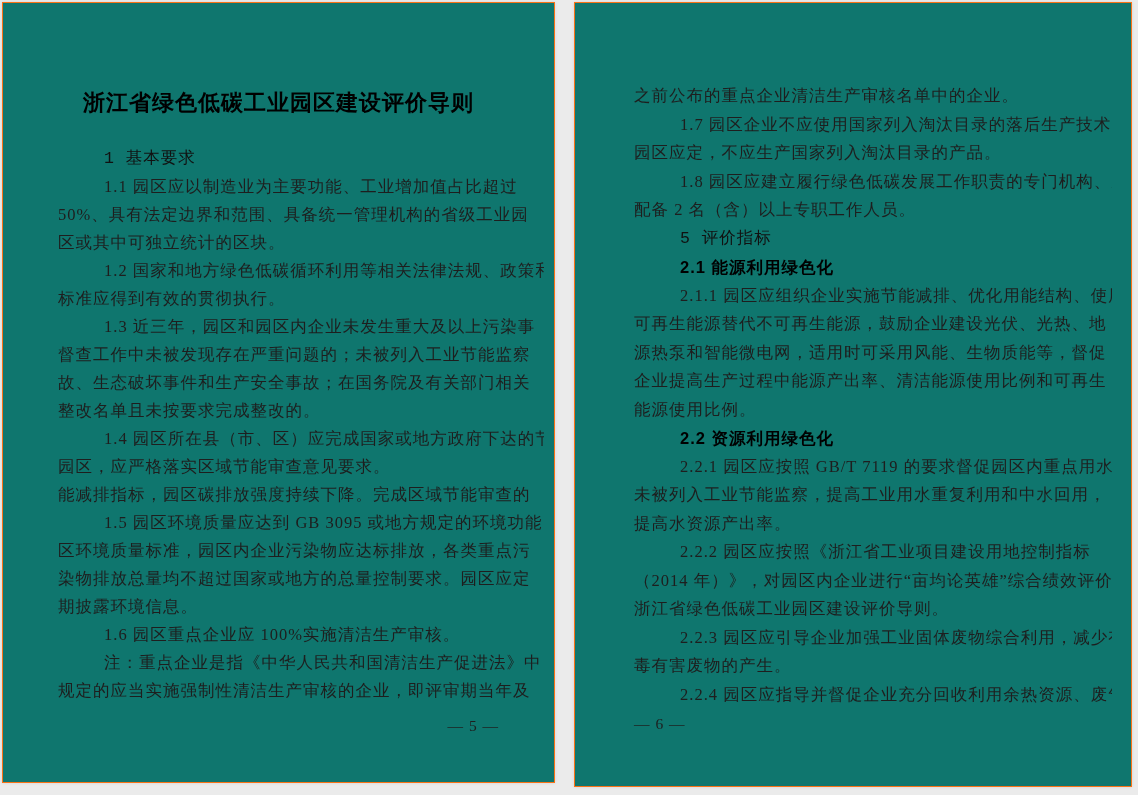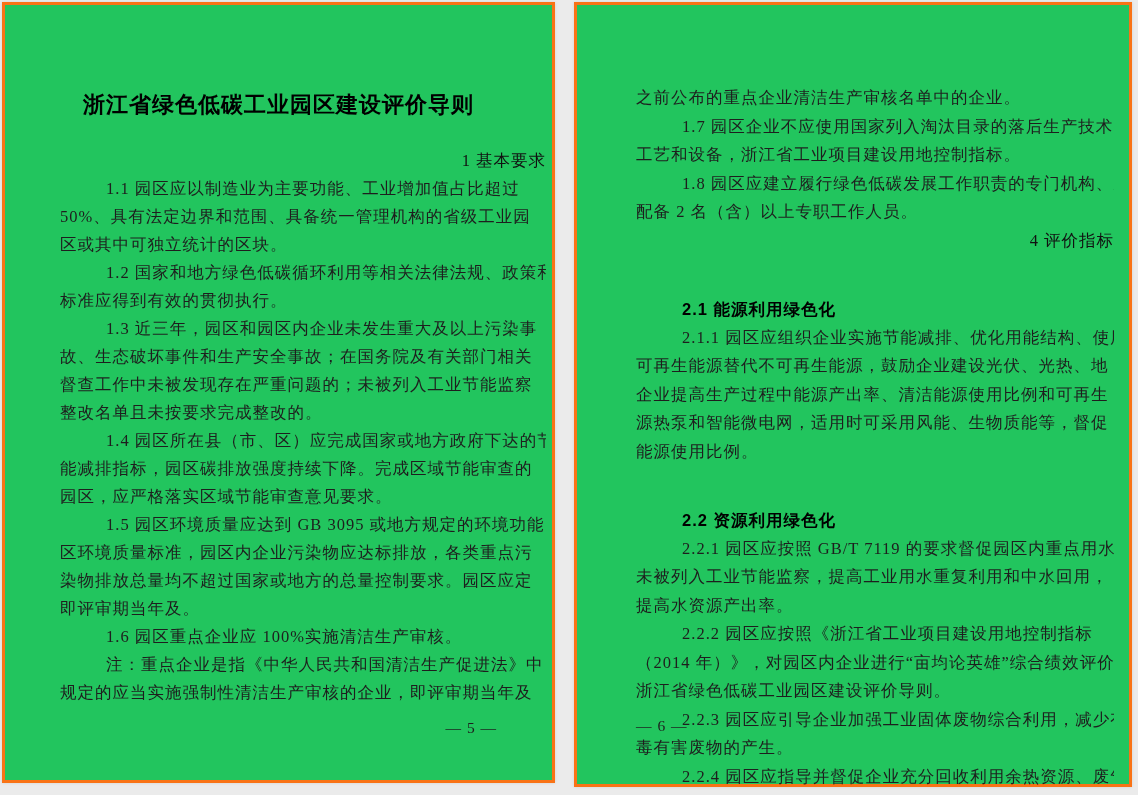--- a/index.html
+++ b/index.html
@@ -6,22 +6,22 @@
   body {
     width: 1138px; height: 795px;
     background: #ebebeb;
     font-family: "Liberation Serif", serif;
     overflow: hidden;
   }
   .viewer { position: relative; width: 1138px; height: 795px; }
 
   .page {
     position: absolute;
-    background: #22c55e;
-    border: 3px solid #f97316;
+    background: #0f766e;
+    border: 1px solid #f97316;
     box-sizing: border-box;
     box-shadow: 0 0 3px rgba(0,0,0,0.10);
     color: #1e1e1e;
   }
   .page-left  { left: 2px;   top: 2px; width: 553px; height: 781px; }
   .page-right { left: 574px; top: 2px; width: 558px; height: 785px; }
 
   .doc-title {
     position: absolute; top: 85px; left: 0; right: 0;
     margin: 0;
@@ -44,31 +44,29 @@
     font-size: 16.5px;
     letter-spacing: 1px;
     white-space: nowrap;
     overflow: hidden;
   }
   .body-right .line { height: 28.5px; line-height: 28.5px; }
 
   .line.first { padding-left: 46px; }
   .line.h1 {
     padding-left: 46px;
-    font-family: Liberation Serif, serif;
+    font-family: Liberation Mono, monospace;
     font-weight: 400;
     color: #111;
-    text-align: right;
   }
   .line.h2 {
     padding-left: 46px;
     font-family: "Liberation Sans", sans-serif;
     font-weight: 700;
     color: #000;
-    margin-top: 40px;
   }
 
   .footer {
     position: absolute;
     font-size: 15.5px;
     letter-spacing: 1px;
     color: #1e1e1e;
     white-space: nowrap;
   }
   .footer-p5 { top: 714px; right: 55px; }
@@ -82,50 +80,50 @@
   <section class="page page-left">
     <h1 class="doc-title">浙江省绿色低碳工业园区建设评价导则</h1>
     <div class="body body-left" id="body-0">
         <div class="line h1">1 基本要求</div>
         <div class="line first">1.1 园区应以制造业为主要功能、工业增加值占比超过</div>
         <div class="line cont">50%、具有法定边界和范围、具备统一管理机构的省级工业园</div>
         <div class="line cont">区或其中可独立统计的区块。</div>
         <div class="line first">1.2 国家和地方绿色低碳循环利用等相关法律法规、政策和</div>
         <div class="line cont">标准应得到有效的贯彻执行。</div>
         <div class="line first">1.3 近三年，园区和园区内企业未发生重大及以上污染事</div>
+        <div class="line cont">督查工作中未被发现存在严重问题的；未被列入工业节能监察</div>
         <div class="line cont">故、生态破坏事件和生产安全事故；在国务院及有关部门相关</div>
-        <div class="line cont">督查工作中未被发现存在严重问题的；未被列入工业节能监察</div>
         <div class="line cont">整改名单且未按要求完成整改的。</div>
         <div class="line first">1.4 园区所在县（市、区）应完成国家或地方政府下达的节</div>
+        <div class="line cont">园区，应严格落实区域节能审查意见要求。</div>
         <div class="line cont">能减排指标，园区碳排放强度持续下降。完成区域节能审查的</div>
-        <div class="line cont">园区，应严格落实区域节能审查意见要求。</div>
         <div class="line first">1.5 园区环境质量应达到 GB 3095 或地方规定的环境功能</div>
         <div class="line cont">区环境质量标准，园区内企业污染物应达标排放，各类重点污</div>
         <div class="line cont">染物排放总量均不超过国家或地方的总量控制要求。园区应定</div>
-        <div class="line cont">即评审期当年及。</div>
+        <div class="line cont">期披露环境信息。</div>
         <div class="line first">1.6 园区重点企业应 100%实施清洁生产审核。</div>
         <div class="line first">注：重点企业是指《中华人民共和国清洁生产促进法》中</div>
         <div class="line cont">规定的应当实施强制性清洁生产审核的企业，即评审期当年及</div>
       </div>
     <div class="footer footer-p5">— 5 —</div>
   </section>
 
   <section class="page page-right">
     <div class="body body-right" id="body-1">
         <div class="line cont">之前公布的重点企业清洁生产审核名单中的企业。</div>
         <div class="line first">1.7 园区企业不应使用国家列入淘汰目录的落后生产技术、</div>
-        <div class="line cont">工艺和设备，浙江省工业项目建设用地控制指标。</div>
+        <div class="line cont">园区应定，不应生产国家列入淘汰目录的产品。</div>
         <div class="line first">1.8 园区应建立履行绿色低碳发展工作职责的专门机构、应</div>
         <div class="line cont">配备 2 名（含）以上专职工作人员。</div>
-        <div class="line h1">4 评价指标</div>
+        <div class="line h1">5 评价指标</div>
         <div class="line h2">2.1 能源利用绿色化</div>
         <div class="line first">2.1.1 园区应组织企业实施节能减排、优化用能结构、使用</div>
         <div class="line cont">可再生能源替代不可再生能源，鼓励企业建设光伏、光热、地</div>
+        <div class="line cont">源热泵和智能微电网，适用时可采用风能、生物质能等，督促</div>
         <div class="line cont">企业提高生产过程中能源产出率、清洁能源使用比例和可再生</div>
-        <div class="line cont">源热泵和智能微电网，适用时可采用风能、生物质能等，督促</div>
         <div class="line cont">能源使用比例。</div>
         <div class="line h2">2.2 资源利用绿色化</div>
         <div class="line first">2.2.1 园区应按照 GB/T 7119 的要求督促园区内重点用水企</div>
         <div class="line cont">未被列入工业节能监察，提高工业用水重复利用和中水回用，</div>
         <div class="line cont">提高水资源产出率。</div>
         <div class="line first">2.2.2 园区应按照《浙江省工业项目建设用地控制指标</div>
         <div class="line cont">（2014 年）》，对园区内企业进行“亩均论英雄”综合绩效评价，</div>
         <div class="line cont">浙江省绿色低碳工业园区建设评价导则。</div>
         <div class="line first">2.2.3 园区应引导企业加强工业固体废物综合利用，减少有</div>
         <div class="line cont">毒有害废物的产生。</div>

